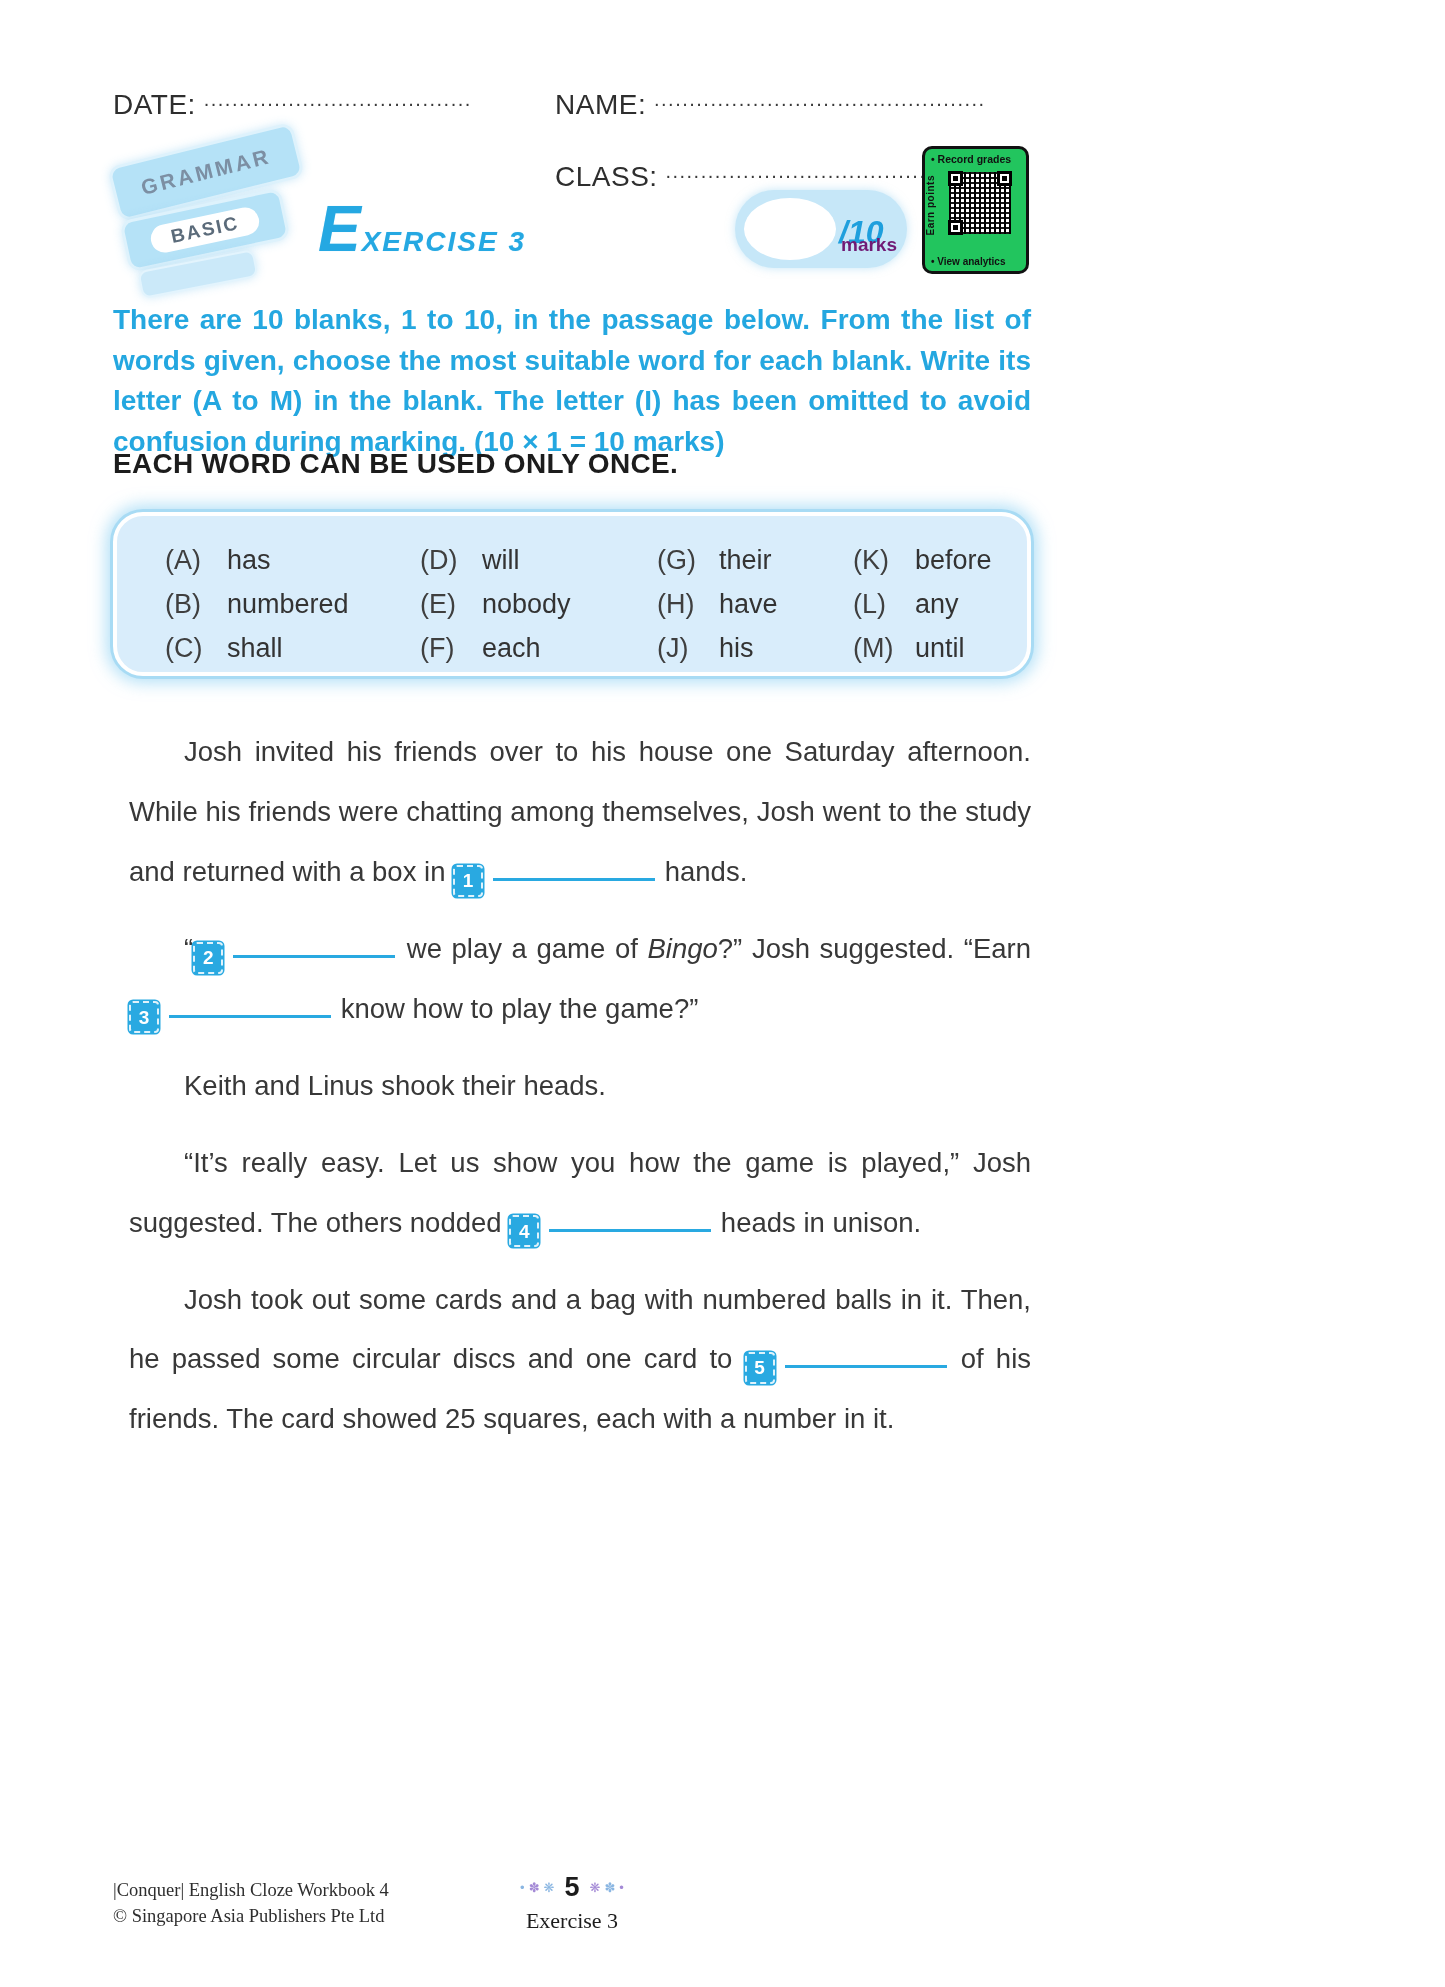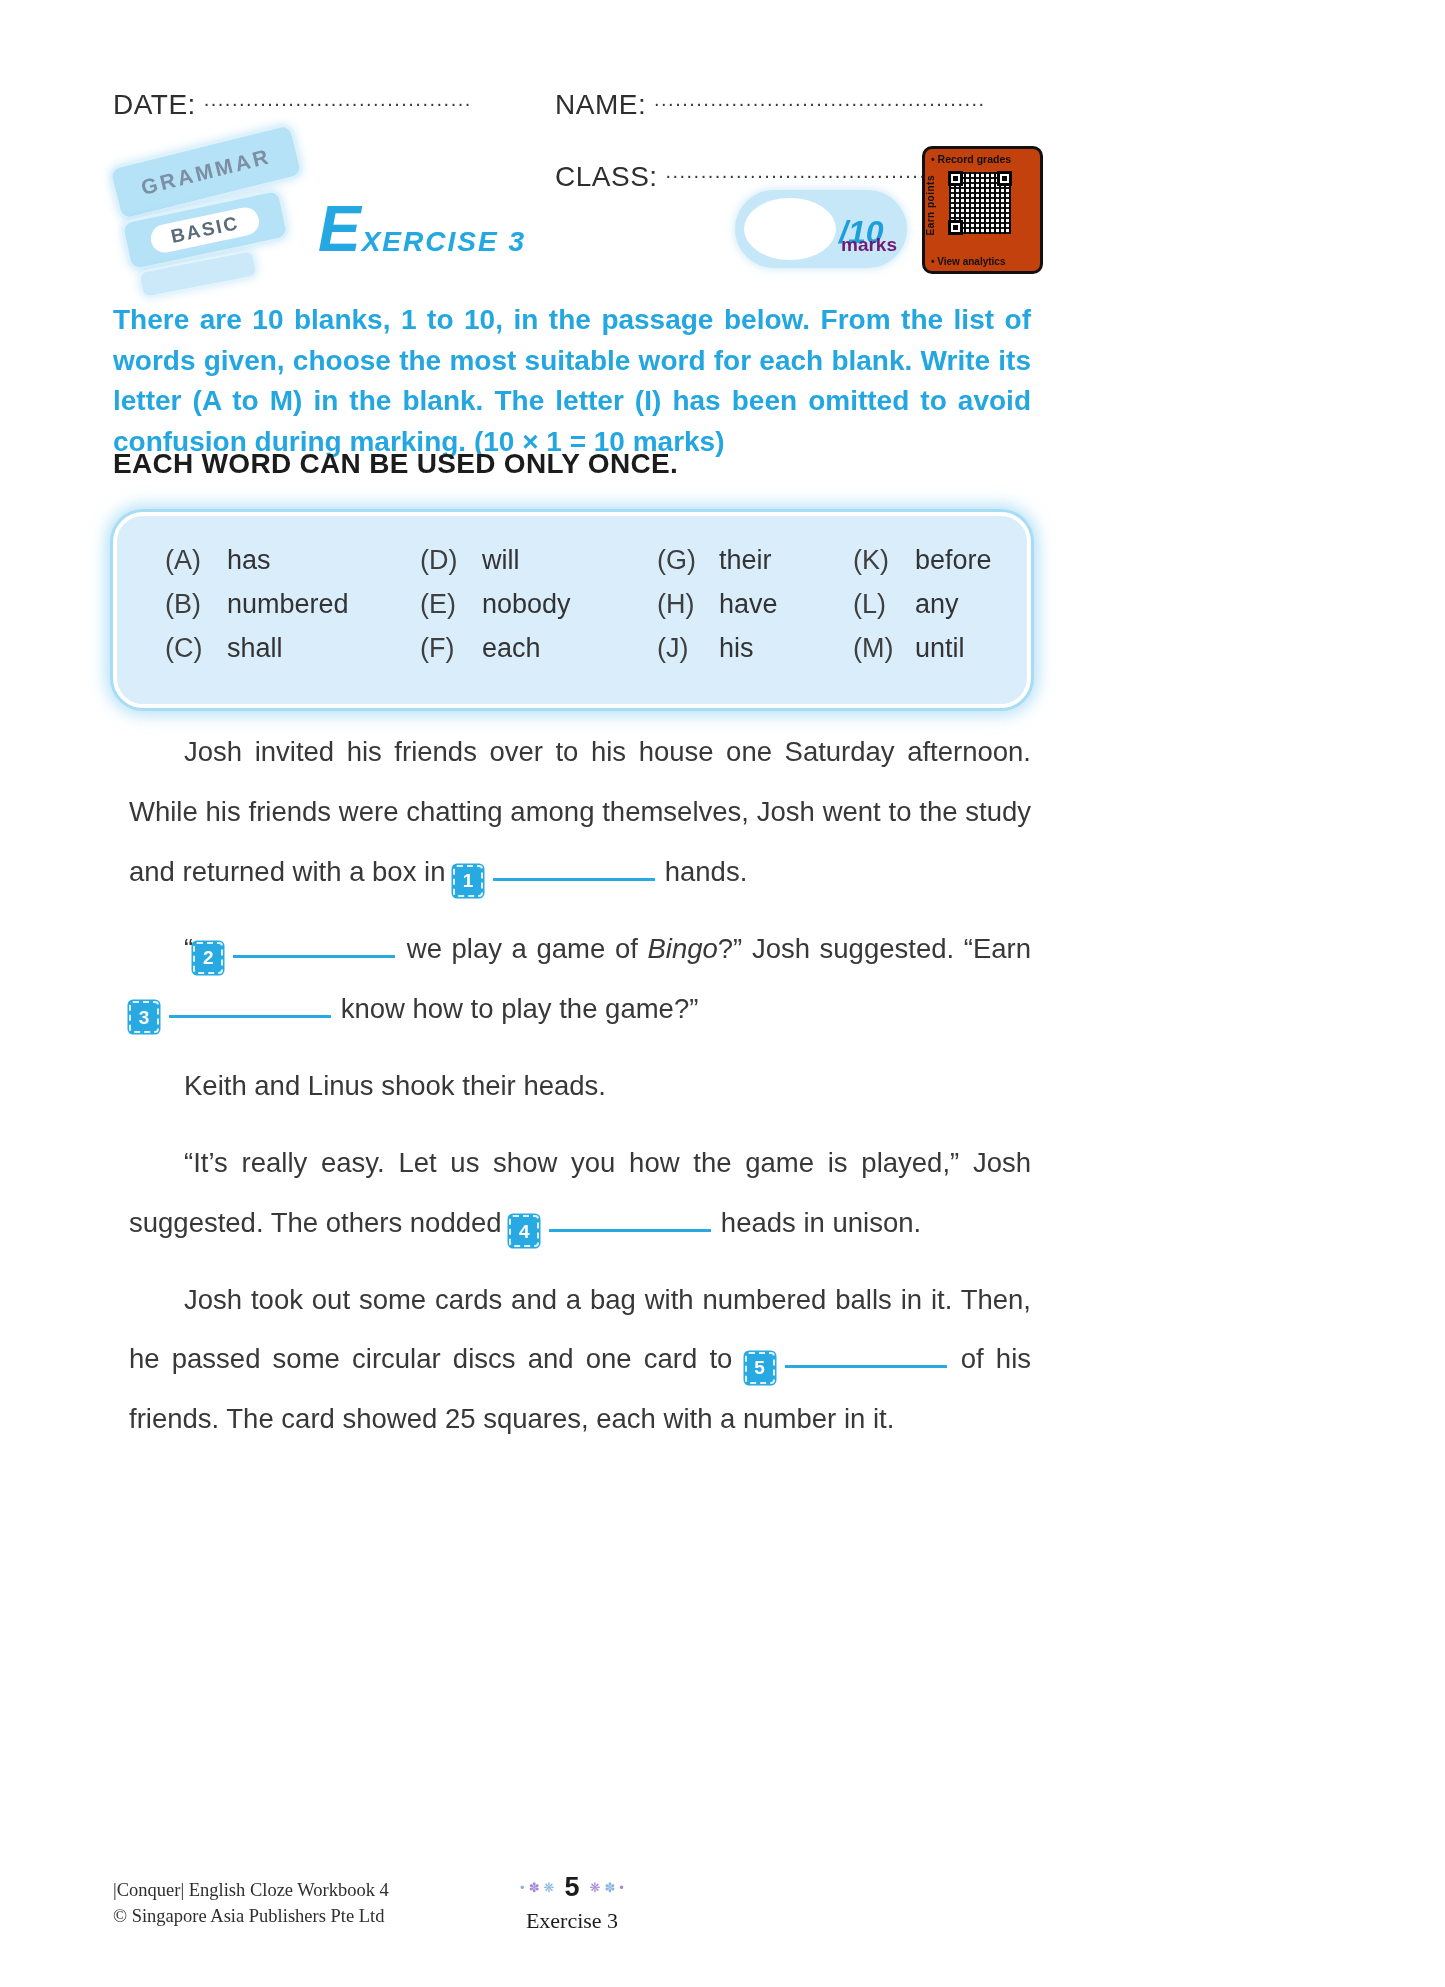--- a/index.html
+++ b/index.html
@@ -32,38 +32,38 @@
   .title-initial { font-size:64px; letter-spacing:1px; }
   .title-rest { font-size:28px; letter-spacing:2px; }
 
   
   .marks-pill { position:absolute; left:735px; top:190px; width:172px; height:78px; background:#c6e7f8; border-radius:40px; box-shadow:0 0 10px rgba(140,205,240,.5); }
   .score-oval { position:absolute; left:9px; top:8px; width:92px; height:62px; background:#ffffff; border-radius:50%; }
   .marks-value { position:absolute; left:104px; top:24px; font-size:32px; font-weight:bold; font-style:italic; color:#1e9fdd; }
   .marks-label { position:absolute; left:106px; top:44px; font-size:19px; font-weight:bold; color:#701a75; }
 
   
-  .qr-panel { position:absolute; left:922px; top:146px; width:121px; height:128px; background:#c2410c; border:3px solid #111; border-radius:10px; }
+  .qr-panel { position:absolute; left:922px; top:146px; width:107px; height:128px; background:#22c55e; border:3px solid #111; border-radius:10px; }
   .qr-top { position:absolute; left:6px; top:4px; font-size:10.5px; font-weight:bold; color:#111; white-space:nowrap; }
   .qr-side { position:absolute; left:0px; top:26px; writing-mode:vertical-rl; transform:rotate(180deg); font-size:10px; font-weight:bold; color:#111; letter-spacing:.5px; }
   .qr-bottom { position:absolute; left:6px; bottom:4px; font-size:10px; font-weight:bold; color:#111; white-space:nowrap; }
   .qr-code { position:absolute; left:24px; top:23px; width:62px; height:62px;
     background:
       repeating-linear-gradient(0deg, rgba(0,0,0,.9) 0 2px, transparent 2px 5px),
       repeating-linear-gradient(90deg, #000 0 2px, #fff 2px 5px); }
   .finder { position:absolute; width:15px; height:15px; background:#fff; border:3px solid #000; }
   .finder::after { content:""; position:absolute; left:2px; top:2px; width:5px; height:5px; background:#000; }
   .finder.tl { left:-1px; top:-1px; } .finder.tr { right:-1px; top:-1px; } .finder.bl { left:-1px; bottom:-1px; }
 
   
   .instructions { position:absolute; left:113px; top:300px; width:918px; font-size:28px; font-weight:bold; color:#24a7e0; line-height:1.45; text-align:justify; }
   .note { position:absolute; left:113px; top:448px; width:918px; font-size:28px; font-weight:bold; color:#1c1c1c; letter-spacing:.3px; }
 
   
-  .word-bank { position:absolute; left:113px; top:512px; width:918px; height:196px; background:#d9edfb; border:4px solid #ffffff; border-radius:30px; box-shadow:0 0 0 3px #a8dbf4, 0 0 16px 7px rgba(120,200,240,.55); display:grid; grid-auto-flow:column; grid-template-rows:repeat(3, 44px); grid-template-columns:255px 237px 196px auto; align-items:center; padding:22px 10px 18px 48px; }
+  .word-bank { position:absolute; left:113px; top:512px; width:918px; height:164px; background:#d9edfb; border:4px solid #ffffff; border-radius:30px; box-shadow:0 0 0 3px #a8dbf4, 0 0 16px 7px rgba(120,200,240,.55); display:grid; grid-auto-flow:column; grid-template-rows:repeat(3, 44px); grid-template-columns:255px 237px 196px auto; align-items:center; padding:22px 10px 18px 48px; }
   .wb-cell { font-size:27px; color:#3a3a3a; white-space:nowrap; }
   .wb-letter { display:inline-block; width:62px; color:#3f3f3f; }
   .wb-word { color:#333; }
 
   
   .passage { position:absolute; left:113px; top:722px; width:918px; }
   .para { font-size:27.5px; color:#383838; line-height:2.18; text-align:justify; text-indent:55px; margin-bottom:17px;margin-left:16px; }
   .blank { white-space:nowrap; text-indent:0; }
   .blank-num { display:inline-flex; align-items:center; justify-content:center; width:30px; height:32px; background:#29a9e1; border:2px dashed rgba(255,255,255,.85); border-radius:4px; color:#fff; font-size:19px; font-weight:bold; vertical-align:-6px; box-shadow:0 0 0 1.5px #29a9e1; }
   .blank-line { display:inline-block; width:162px; margin-left:10px; margin-right:2px; border-bottom:3px solid #29a9e1; height:1.05em; }

